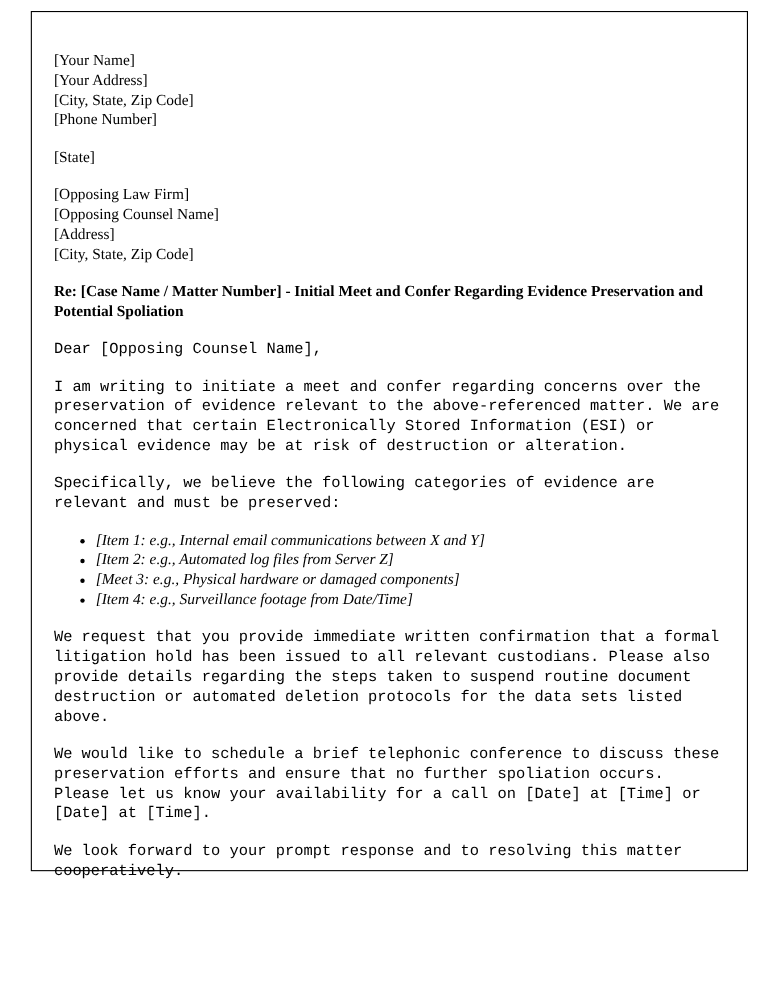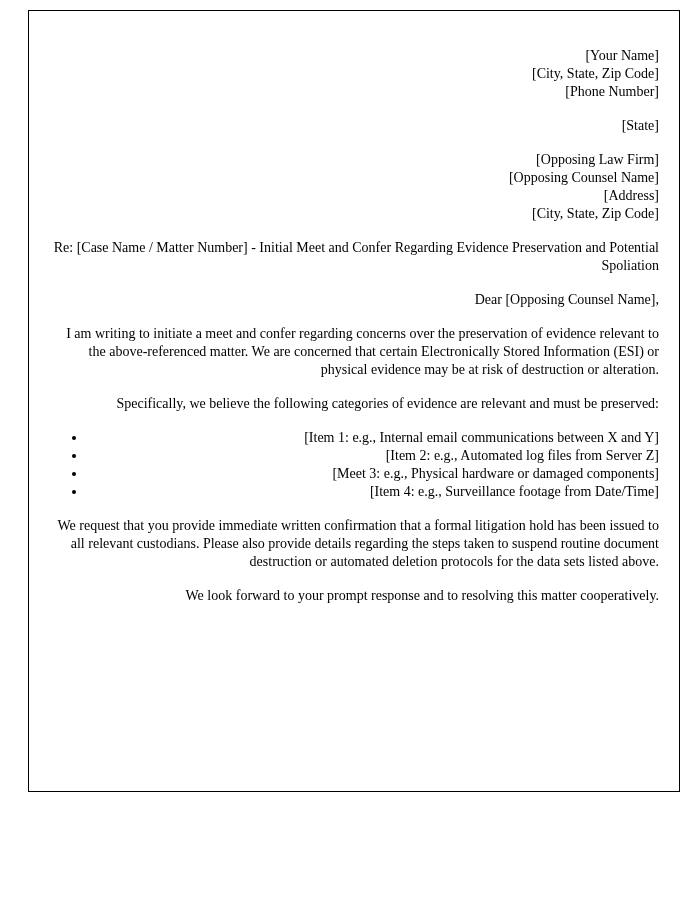--- a/index.html
+++ b/index.html
@@ -1,15 +1,15 @@
 <!DOCTYPE html>
 <html><head>
 <meta charset="utf-8">
 <style>
-  * { box-sizing: border-box; text-align: right; }
+  * { box-sizing: border-box; }
   html, body {
     margin: 0;
     padding: 0;
     background: #ffffff;
     width: 700px;
     height: 900px;
     font-family: "Liberation Serif", "DejaVu Serif", serif;
   }
   .page {
     position: absolute;
@@ -26,43 +26,46 @@
     font-size: 14px;
     line-height: 18px;
   }
   .block {
     margin: 0 0 16px 0;
   }
   .line {
     line-height: 18px;
   }
   .subject {
-    font-weight: normal;
+    font-weight: bold;
     margin: 0 0 16px 0;
   }
   p.body-para {
     margin: 0 0 16px 0;
+    font-family: Liberation Mono, monospace;
   }
   ul.evidence-list {
     margin: 0 0 16px 0;
     padding: 0 0 0 38px;
     list-style-type: disc;
+    font-style: italic;
   }
   ul.evidence-list li {
     line-height: 18px;
   }
 </style>
 </head>
 <body>
 
 <div class="page">
   <div class="letter">
 
     <div class="block">
       <div class="line">[Your Name]</div>
+      <div class="line">[Your Address]</div>
       <div class="line">[City, State, Zip Code]</div>
       <div class="line">[Phone Number]</div>
     </div>
 
     <div class="block line">[State]</div>
 
     <div class="block">
       <div class="line">[Opposing Law Firm]</div>
       <div class="line">[Opposing Counsel Name]</div>
       <div class="line">[Address]</div>
@@ -79,17 +82,18 @@
 
     <ul class="evidence-list">
       <li>[Item 1: e.g., Internal email communications between X and Y]</li>
       <li>[Item 2: e.g., Automated log files from Server Z]</li>
       <li>[Meet 3: e.g., Physical hardware or damaged components]</li>
       <li>[Item 4: e.g., Surveillance footage from Date/Time]</li>
     </ul>
 
     <p class="body-para">We request that you provide immediate written confirmation that a formal litigation hold has been issued to all relevant custodians. Please also provide details regarding the steps taken to suspend routine document destruction or automated deletion protocols for the data sets listed above.</p>
 
+    <p class="body-para">We would like to schedule a brief telephonic conference to discuss these preservation efforts and ensure that no further spoliation occurs. Please let us know your availability for a call on [Date] at [Time] or [Date] at [Time].</p>
 
     <p class="body-para">We look forward to your prompt response and to resolving this matter cooperatively.</p>
 
   </div>
 </div>
 
 </body></html>

